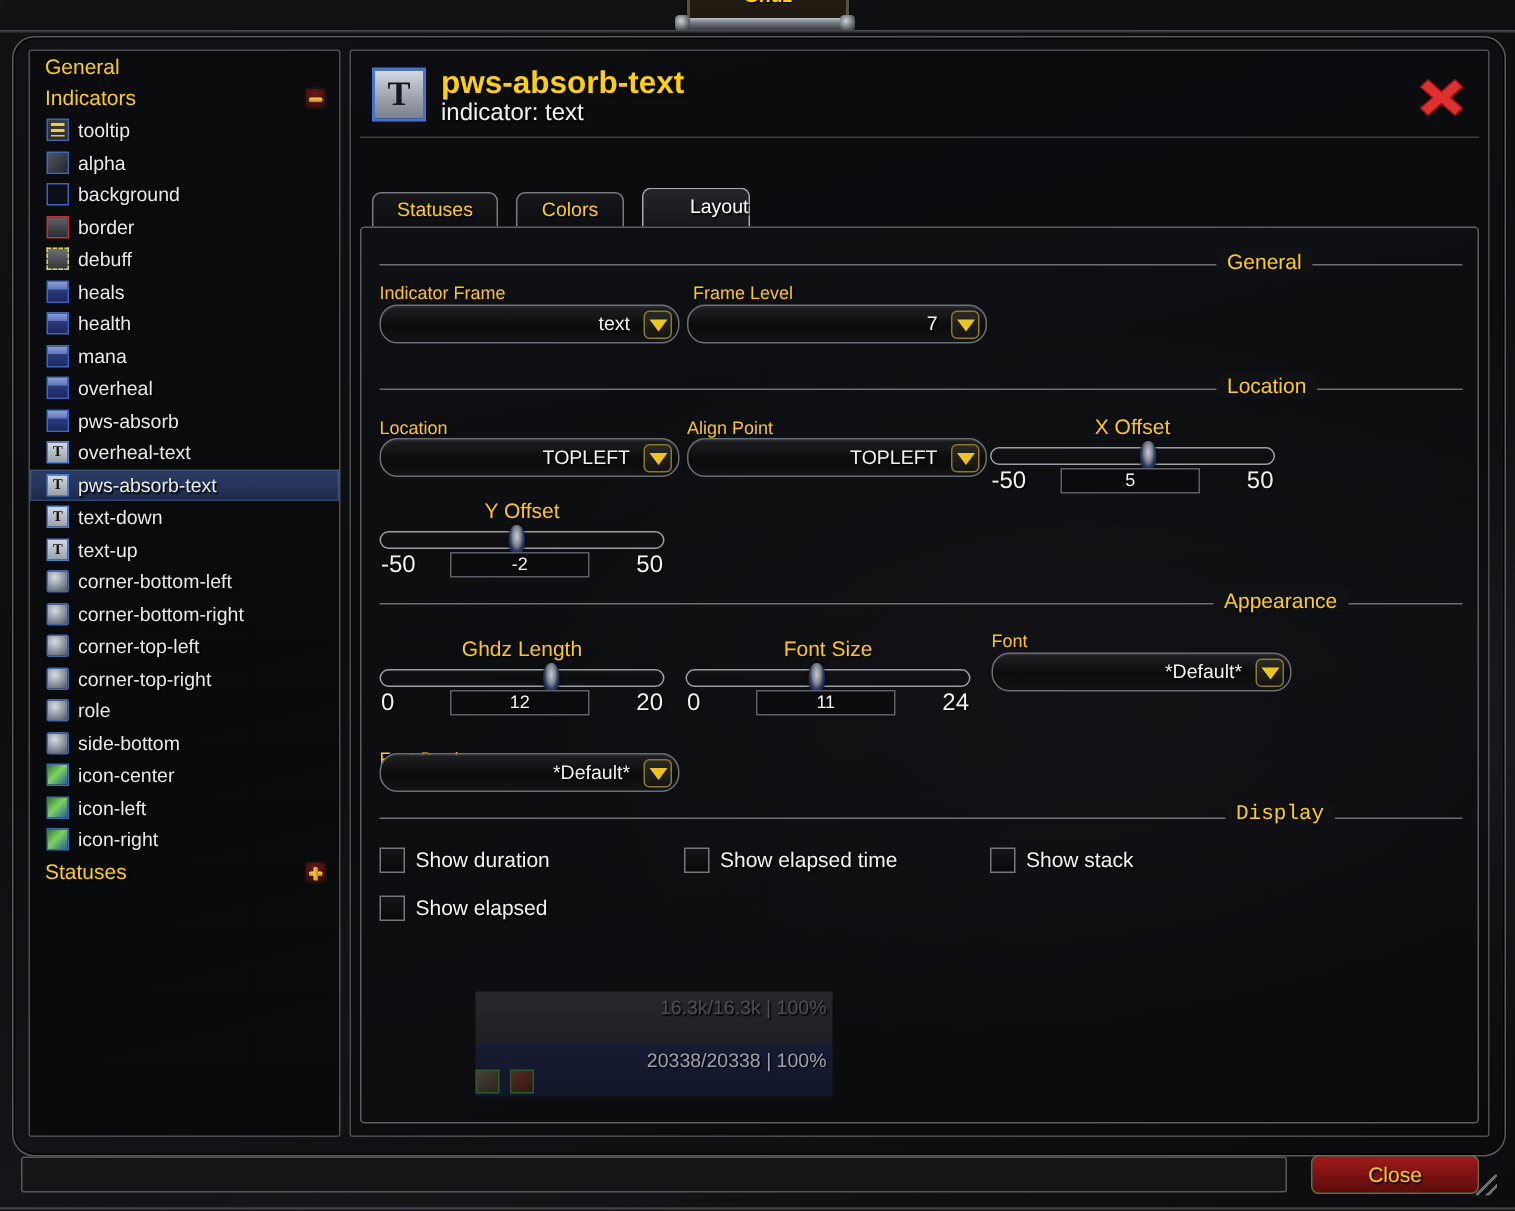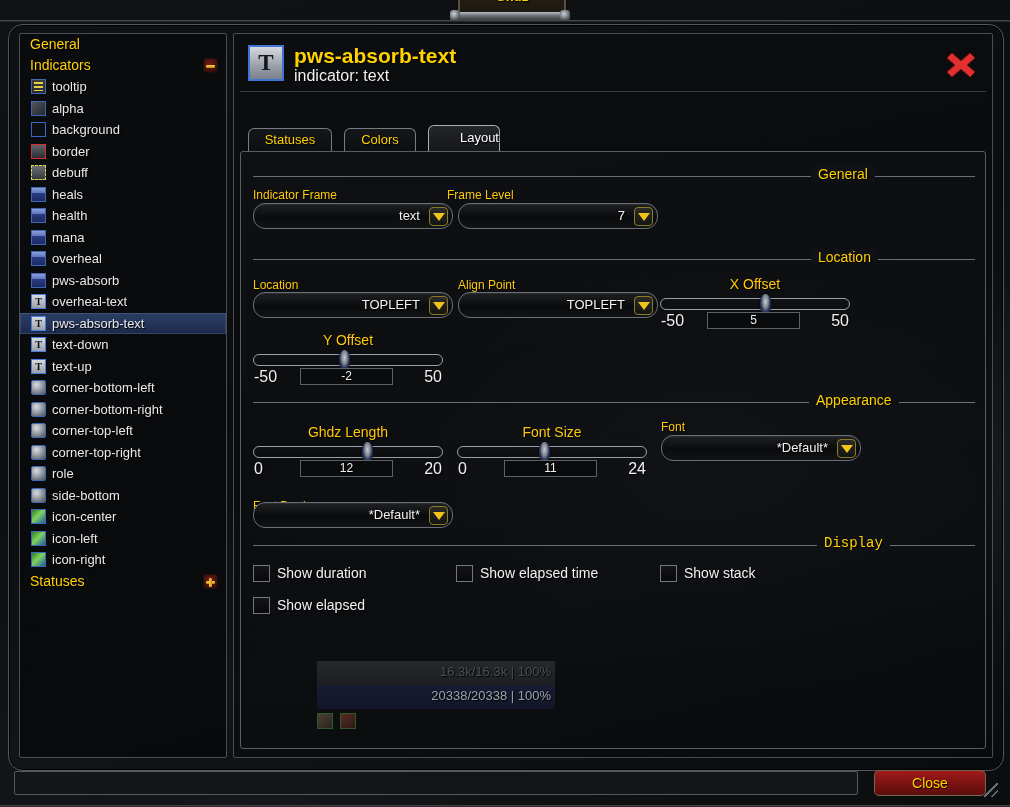--- a/index.html
+++ b/index.html
@@ -444,21 +444,21 @@
     line-height: 17px;
     text-shadow: 1px 1px 1px #000;
     white-space: nowrap;
     cursor: pointer;
   }
 
   
   #preview { position: absolute; left: 308px; top: 636px; }
   .preview-bar {
     position: relative;
-    width: 238px; height: 24px;
+    width: 238px; height: 35px;
   }
   #preview-bar-1 { background: linear-gradient(180deg,#26282c,#1d1f23); }
   #preview-bar-2 { background: linear-gradient(180deg,#171c33,#121628); }
   .preview-text {
     position: absolute;
     right: 4px; top: 3px;
     font-size: 13px;
     text-shadow: 1px 1px 1px #000;
   }
   #preview-text-1 { color: #4b4e52; }
@@ -603,21 +603,21 @@
 
         <div class="section" style="left:12px; top:24px; width:722px;"></div>
         <div class="section-label" style="left:570px; top:24px; background:#101114;">General</div>
 
         <div class="field-label" style="left:12px; top:36px;">Indicator Frame</div>
         <div class="dropdown" style="left:12px; top:51px; width:200px;">
           <span class="dropdown-value">text</span>
           <span class="dropdown-arrow"></span>
         </div>
 
-        <div class="field-label" style="left:206px; top:36px;">Frame Level</div>
+        <div class="field-label" style="left:221px; top:36px;">Frame Level</div>
         <div class="dropdown" style="left:217px; top:51px; width:200px;">
           <span class="dropdown-value">7</span>
           <span class="dropdown-arrow"></span>
         </div>
 
         <div class="section" style="left:12px; top:107px; width:722px;"></div>
         <div class="section-label" style="left:570px; top:107px; background:#101114;">Location</div>
 
         <div class="field-label" style="left:12px; top:126px;">Location</div>
         <div class="dropdown" style="left:12px; top:140px; width:200px;">

